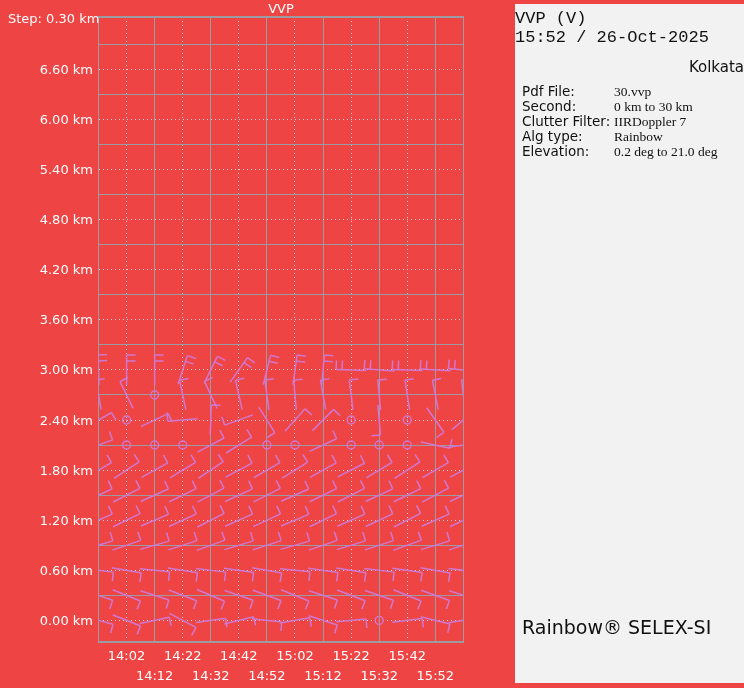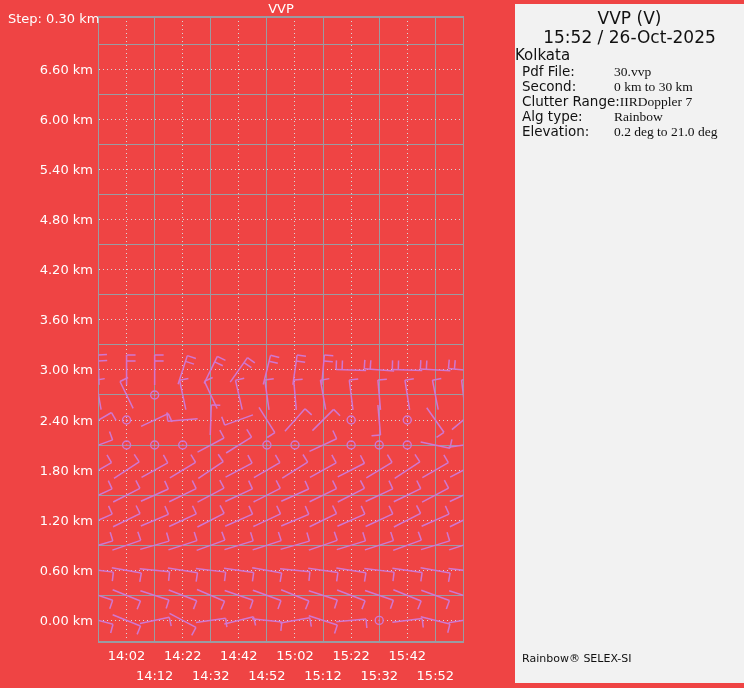--- a/index.html
+++ b/index.html
@@ -1,28 +1,28 @@
 <!DOCTYPE html>
 <html><head>
 <meta charset="utf-8">
 <style>
   html,body{margin:0;padding:0;background:#000;}
   .stage{position:relative;width:744px;height:688px;background:#ef4444;overflow:hidden;
          font-family:"DejaVu Sans",sans-serif;}
   #plot-svg{position:absolute;left:0;top:0;}
   .panel{position:absolute;left:515px;top:4px;width:229px;height:679px;
          background:#f2f2f2;color:#111;}
-  .p-title{font-size:17px;line-height:19px;text-align:center;}
+  .p-title{font-size:17px;line-height:19px;font-family:Liberation Mono, monospace;}
   .p-title.first{margin-top:5px;}
-  .p-site{font-size:15px;line-height:17px;text-align:left;margin-top:0;}
-  .p-rows{margin-top:0;padding:0 3px 0 7px;font-size:13.5px;}
+  .p-site{font-size:15px;line-height:17px;text-align:right;margin-top:12px;}
+  .p-rows{margin-top:8px;padding:0 3px 0 7px;font-size:13.5px;}
   .p-row{display:flex;line-height:15px;white-space:nowrap;}
   .p-label{flex:0 0 auto;min-width:92px;}
   .p-value{flex:0 1 auto;font-family:Liberation Serif, serif;}
-  .p-footer{position:absolute;left:7px;top:648px;font-size:11px;}
+  .p-footer{position:absolute;left:7px;top:612px;font-size:19px;}
 </style>
 </head>
 <body>
 
 <div class="stage">
 
   <svg id="plot-svg" width="512" height="688">
       <defs>
         <clipPath id="plotclip">
           <rect x="98.5" y="17" width="364.9" height="625"></rect>
@@ -711,21 +711,21 @@
     <div class="p-rows">
       <div class="p-row">
         <span class="p-label">Pdf File:</span>
         <span class="p-value">30.vvp</span>
       </div>
       <div class="p-row">
         <span class="p-label">Second:</span>
         <span class="p-value">0 km to 30 km</span>
       </div>
       <div class="p-row">
-        <span class="p-label">Clutter Range:</span>
+        <span class="p-label">Clutter Filter:</span>
         <span class="p-value">IIRDoppler 7</span>
       </div>
       <div class="p-row">
         <span class="p-label">Alg type:</span>
         <span class="p-value">Rainbow</span>
       </div>
       <div class="p-row">
         <span class="p-label">Elevation:</span>
         <span class="p-value">0.2 deg to 21.0 deg</span>
       </div>

